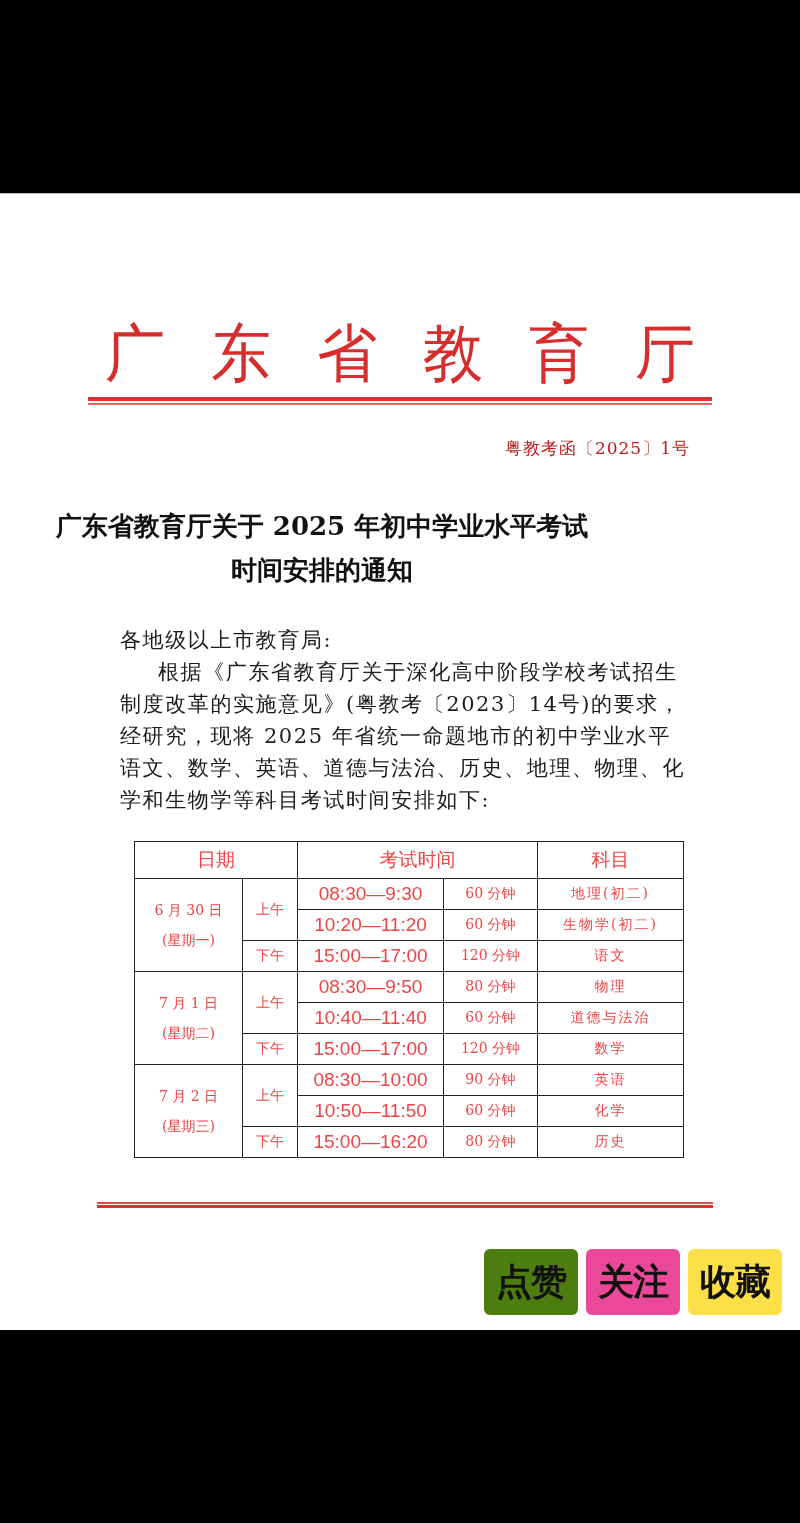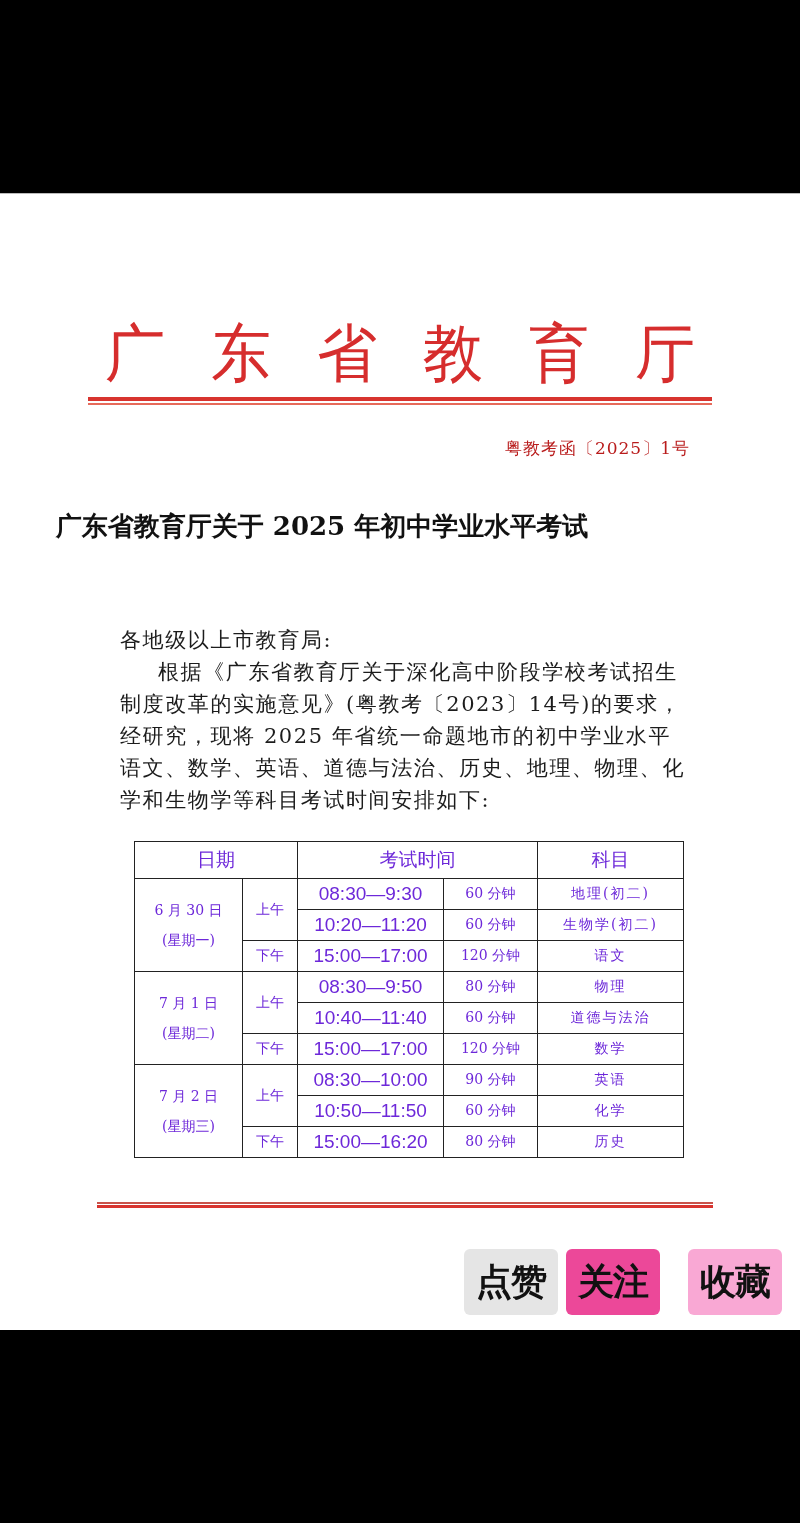--- a/index.html
+++ b/index.html
@@ -12,21 +12,21 @@
                   align-items:center; color:#d62d2d; font-size:60px; font-family:"DejaVu Serif",serif; font-weight:normal; }
   .header-title span { display:inline-block; width:70px; text-align:center; transform:scaleY(1.05); }
   .red-rule { left:88px; width:624px; }
   .red-rule .l1 { height:4px; background:#d8342f; }
   .red-rule .l2 { height:2px; background:#e76a5a; margin-top:2px; }
   .doc-num { right:110px; top:243px; font-size:17px; color:#b91c1c; letter-spacing:1px; }
   .notice-title { left:0; width:644px; top:310px; text-align:center; font-weight:bold; font-size:26px; line-height:44px; color:#111; }
   .body-text { left:120px; width:570px; top:430px; font-size:21px; line-height:32px; color:#1c1c1c; letter-spacing:1.6px; }
   .body-text p { margin:0; }
   .indent { text-indent:38px; }
-  table.sched { position:absolute; left:134px; top:647px; border-collapse:collapse; font-size:14px; color:#6d28d9; }
+  table.sched { position:absolute; left:134px; top:647px; border-collapse:collapse; font-size:14px; color:#ef4444; }
   table.sched td, table.sched th { border:1.5px solid #222; text-align:center; padding:0; }
   table.sched th { height:36px; font-size:19px; font-weight:normal; font-family:"DejaVu Sans","Liberation Sans",sans-serif; }
   table.sched td { height:30px; }
   .c-date { width:107px; line-height:30px; }
   .c-per { width:54px; }
   .c-time { width:145px; font-family:Liberation Sans, sans-serif; font-size:19px; }
   .c-dur { width:93px; }
   .c-sub { width:145px; letter-spacing:2px;margin-top:46px; }
   .badges { right:18px; top:1055px; display:flex; gap:8px; }
   .badge { width:94px; height:66px; display:flex; align-items:center; justify-content:center;
@@ -48,20 +48,21 @@
 
   <div class="abs red-rule" style="top:203px;">
     <div class="l1"></div>
       <div class="l2"></div>
   </div>
 
   <div class="abs doc-num">粤教考函〔2025〕1号</div>
 
   <div class="abs notice-title">
     <div>广东省教育厅关于 2025 年初中学业水平考试</div>
+    <div>时间安排的通知</div>
   </div>
 
   <div class="abs body-text">
     <p>各地级以上市教育局:</p>
     <p class="indent">根据《广东省教育厅关于深化高中阶段学校考试招生制度改革的实施意见》(粤教考〔2023〕14号)的要求，经研究，现将 2025 年省统一命题地市的初中学业水平语文、数学、英语、道德与法治、历史、地理、物理、化学和生物学等科目考试时间安排如下:</p>
   </div>
 
   <table class="sched">
     <tbody>
         <tr>
@@ -137,17 +138,17 @@
     </tr>
   </tbody>
     </table>
 
   <div class="abs red-rule" style="top:1008px; left:97px; width:616px;">
     <div class="l2" style="margin-top:0;background:#c9524a;"></div>
       <div class="l1" style="height:3px;margin-top:1px;"></div>
   </div>
 
   <div class="abs badges">
-    <div class="badge" style="background:#e5e5e5;">点赞</div>
+    <div class="badge" style="background:#4d7c0f;">点赞</div>
     <div class="badge" style="background:#ec4899;">关注</div>
-    <div class="badge" style="background:#f9a8d4;margin-left:20px;">收藏</div>
+    <div class="badge" style="background:#fde047;">收藏</div>
   </div>
 </div>
 
 </body></html>

